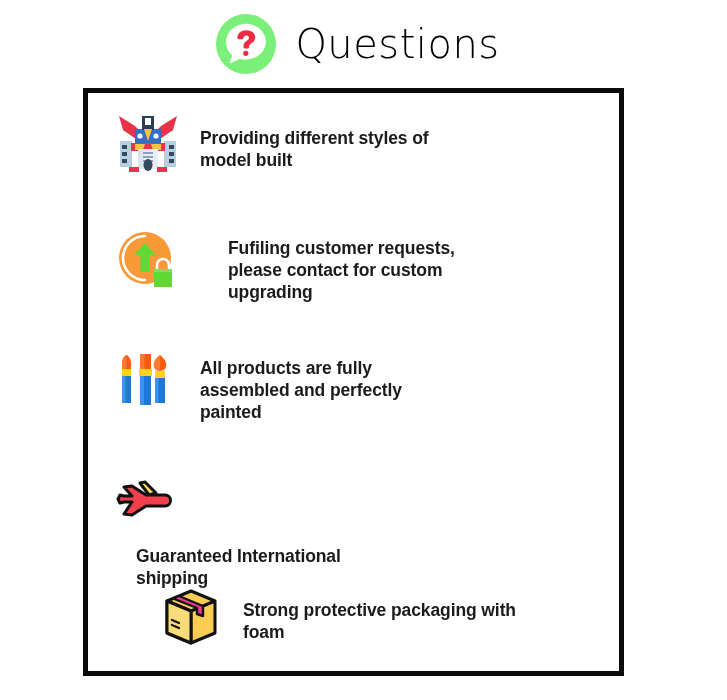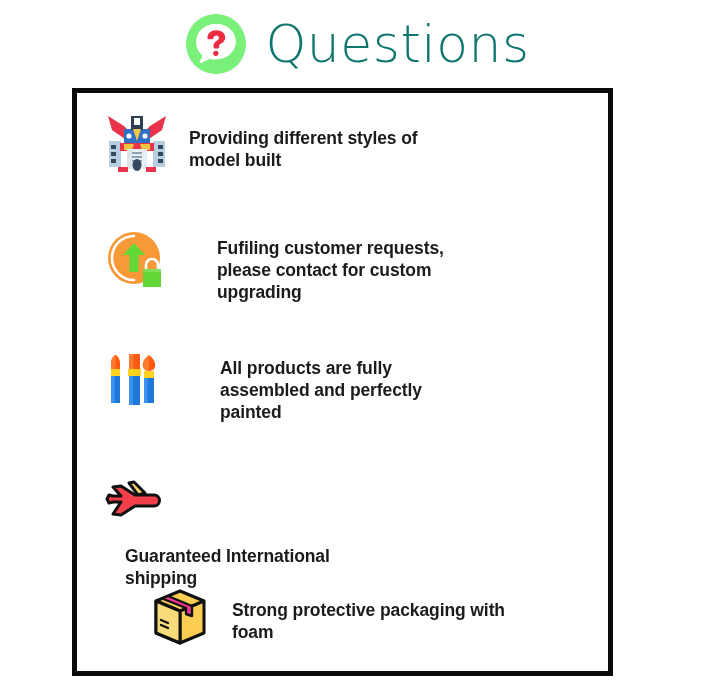--- a/index.html
+++ b/index.html
@@ -34,32 +34,32 @@
     transform: translateX(-6px);
   }
   .header-icon {
     width: 62px;
     height: 62px;
     flex: 0 0 62px;
     display: block;
   }
   .page-title {
     font-family: "DejaVu Sans", sans-serif;
-    font-size: 52px;
+    font-size: 40px;
     font-weight: 300;
     letter-spacing: 0.5px;
-    color: #0f766e;
+    color: #000000;
     line-height: 1;
     white-space: nowrap;
   }
 
   
   .panel {
     position: absolute;
-    left: 72px;
+    left: 83px;
     top: 88px;
     width: 541px;
     height: 588px;
     box-sizing: border-box;
     border: 5px solid #0b0b0d;
     background: #ffffff;
   }
 
   .qa-list {
     position: absolute;
@@ -71,21 +71,21 @@
 
   .qa-item {
     position: absolute;
     left: 28px;
     display: flex;
     align-items: flex-start;
     width: 470px;
   }
   .qa-item.i0 { top: 18px; }
   .qa-item.i1 { top: 136px; }
-  .qa-item.i2 { top: 254px; gap: 31px; }
+  .qa-item.i2 { top: 254px; }
   .qa-item.i3 { top: 374px; flex-direction: column; }
   .qa-item.i4 { top: 492px; justify-content: center; }
 
   .qa-icon {
     width: 64px;
     height: 64px;
     flex: 0 0 64px;
     display: block;
   }
   .qa-text {

